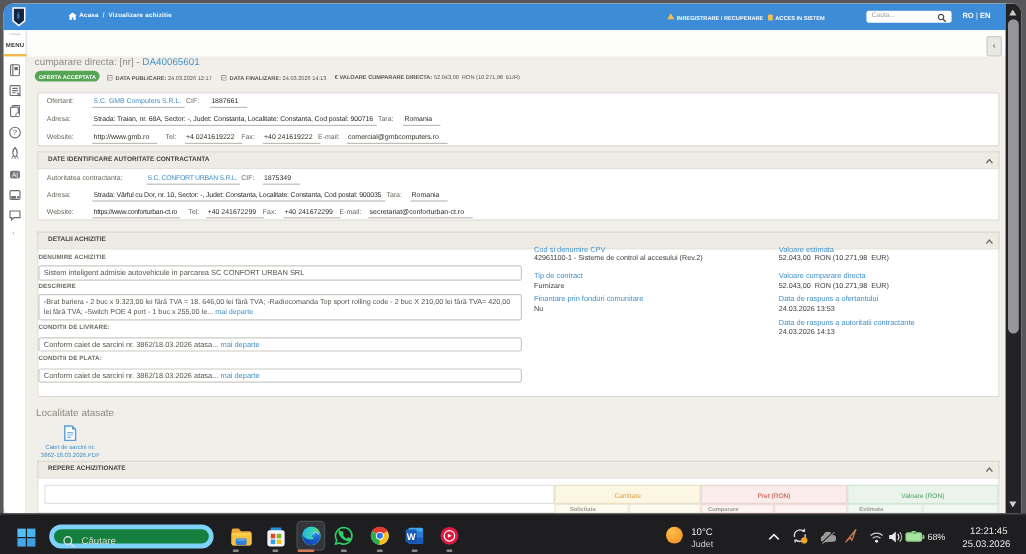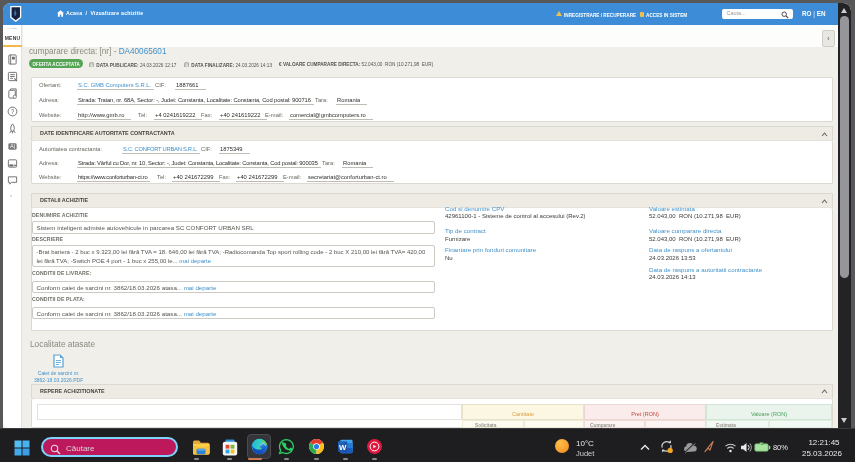--- a/index.html
+++ b/index.html
@@ -42,21 +42,21 @@
   .fbox { position:absolute; background:#fff; border:1px solid #cccac3; border-radius:2px; font-size:6.2px; color:#55554f; padding:2px 4px; line-height:1.4; }
   .dlab { position:absolute; font-size:6.2px; color:#4191ca; line-height:1;}
   .dval { position:absolute; font-size:6px; color:#3c3c38; line-height:1;}
   
   #sbar { position:absolute; right:0px; top:0; width:13px; height:425px; background:#232325; border-radius:0 7px 0 0; }
   #sbar .thumb { position:absolute; left:2px; top:13px; width:9px; height:262px; background:#96969a; border-radius:5px; }
   .tri-up { position:absolute; left:3px; top:4.5px; width:0; height:0; border-left:3.5px solid transparent; border-right:3.5px solid transparent; border-bottom:5px solid #cccccc; }
   .tri-dn { position:absolute; left:3px; bottom:5px; width:0; height:0; border-left:3.5px solid transparent; border-right:3.5px solid transparent; border-top:5px solid #cccccc; }
   
   #taskbar { position:absolute; left:0; bottom:0; width:855px; height:34px; background:#1e1e21; border-top:1px solid #3a3a3d; }
-  #tsearch { position:absolute; left:41px; top:8px; width:137px; height:20px; background:#be185d; border:2px solid #7dd3fc; border-radius:10px; }
+  #tsearch { position:absolute; left:41px; top:8px; width:137px; height:20px; background:#15803d; border:4px solid #7dd3fc; border-radius:10px; }
   #tsearch span { position:absolute; left:23px; top:4.5px; font-size:8px; color:#d8d8d8; }
   .dot { position:absolute; top:28.5px; width:5px; height:2px; border-radius:1px; background:#8a8a8a; }
   .traytxt { color:#e8e8e8; font-size:7.5px; }
 </style>
 </head>
 <body>
 <div id="win">
 
   <div id="topbar">
     <div id="shield">
@@ -392,17 +392,17 @@
     <path d="M9.8 2.5 a6 6 0 0 1 0 8" fill="none" stroke="#b0b0b0" stroke-width="1"></path>
   </svg>
 
   <svg class="abs" style="left:754px;top:12.5px" width="17" height="11" viewBox="0 0 17 11">
     <rect x="0.5" y="1.5" width="14" height="8" rx="2" fill="#8fd48a"></rect>
     <rect x="14.8" y="3.8" width="1.5" height="3.4" rx="0.7" fill="#8fd48a"></rect>
     <rect x="1.8" y="2.8" width="11.4" height="5.4" rx="1" fill="#a8e3a2"></rect>
     <path d="M7.5 0.5 l1.8 0 0 2.2 -3.6 0 0 -2.2 z M7.5 0.2 v3" fill="#8fd48a"></path>
     <path d="M7.3 3 l1-1.5 0.6 1 1-1.4" fill="none" stroke="#4e8f4a" stroke-width="0.8"></path>
   </svg>
-  <div class="abs traytxt" style="left:773px;top:13.5px;font-size:7.5px;letter-spacing:-0.1px;">80%</div>
+  <div class="abs traytxt" style="left:773px;top:13.5px;font-size:7.5px;letter-spacing:-0.1px;">68%</div>
 
   <div class="abs traytxt" style="left:806px;top:9px;width:36px;text-align:center;font-size:8px;">12:21:45</div>
   <div class="abs traytxt" style="left:797px;top:20px;width:45px;text-align:right;font-size:8px;">25.03.2026</div>
 </div>
 
 </body></html>

